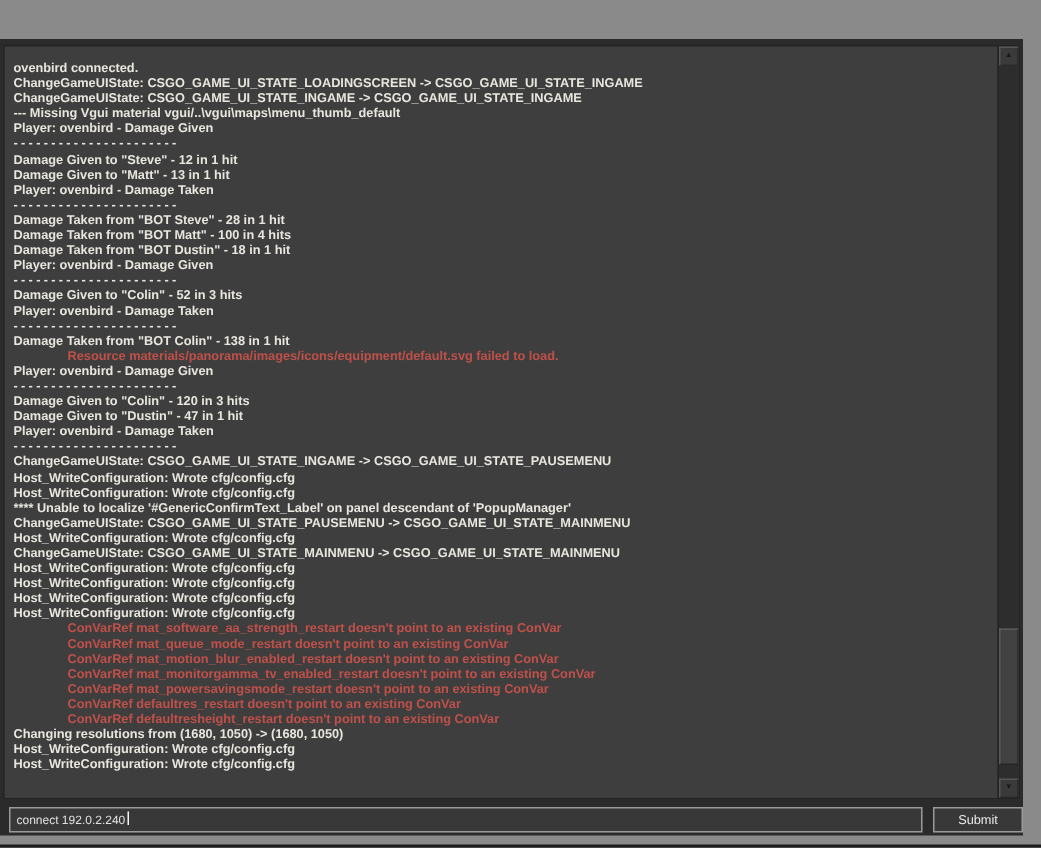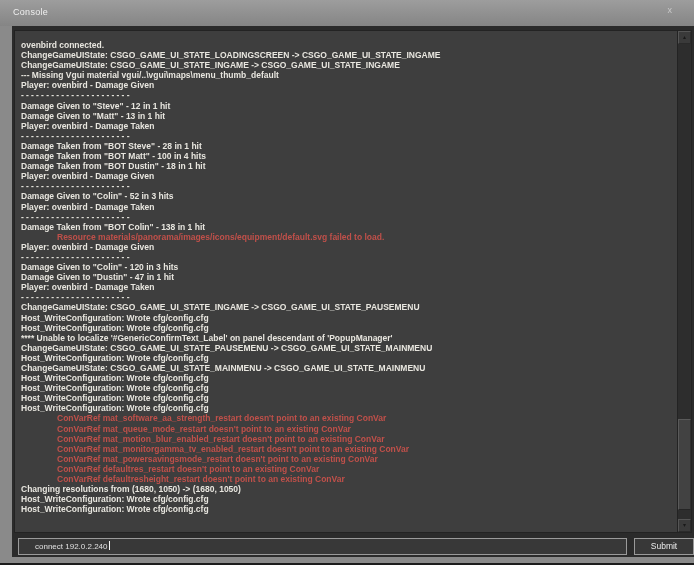--- a/index.html
+++ b/index.html
@@ -32,21 +32,21 @@
   }
   .title-label{
     position:absolute;left:13px;top:7px;
     font-size:9px;color:#f0f0f0;letter-spacing:.3px;
   }
   .close-icon{
     position:absolute;right:22px;top:5px;
     font-size:9px;color:#c9c9c9;cursor:default;
   }
   .body-area{
-    position:absolute;left:12px;top:26px;width:682px;height:531px;
+    position:absolute;left:0;top:26px;width:682px;height:531px;
     background:var(--inner);
   }
   .output-panel{
     position:absolute;left:2px;top:4px;width:678px;height:503px;
     background:var(--panel);
     border:1px solid var(--panel-border);
   }
   .log{
     position:absolute;left:6px;top:9px;right:17px;bottom:2px;
     overflow:hidden;
@@ -76,44 +76,40 @@
     background:var(--thumb);
     border:1px solid #5a5a5a;
     border-bottom-color:#252525;border-right-color:#303030;
   }
   .input-row{position:absolute;left:0;top:512px;width:682px;height:19px;}
   .cmd-input{
     position:absolute;left:6px;top:0;width:609px;height:17px;
     background:var(--control-bg);
     border:1px solid var(--control-border);
     color:#e0e0e0;font-size:8px;line-height:15px;
-    padding:0 16px;white-space:pre;overflow:hidden;
+    padding:0 4px;white-space:pre;overflow:hidden;
     cursor:text;
   }
   .caret{
     display:inline-block;width:1px;height:9px;
     background:#f5f5f5;vertical-align:-1px;margin-left:1px;
   }
   .submit-button{
     position:absolute;left:622px;top:0;width:60px;height:17px;
     background:var(--control-bg);
     border:1px solid var(--control-border);
     color:#ebebeb;font-size:8.5px;line-height:15px;text-align:center;
     cursor:default;
   }
 </style>
 </head>
 <body>
 
 <div class="window">
 
-  <div class="titlebar">
-    <span class="title-label">Console</span>
-    <span class="close-icon">x</span>
-  </div>
 
   <div class="body-area">
 
     <div class="output-panel">
       <div class="log"><div class="line normal">ovenbird connected.</div><div class="line normal">ChangeGameUIState: CSGO_GAME_UI_STATE_LOADINGSCREEN -&gt; CSGO_GAME_UI_STATE_INGAME</div><div class="line normal">ChangeGameUIState: CSGO_GAME_UI_STATE_INGAME -&gt; CSGO_GAME_UI_STATE_INGAME</div><div class="line normal">--- Missing Vgui material vgui/..\vgui\maps\menu_thumb_default</div><div class="line normal">Player: ovenbird - Damage Given</div><div class="line separator">----------------------</div><div class="line normal">Damage Given to "Steve" - 12 in 1 hit</div><div class="line normal">Damage Given to "Matt" - 13 in 1 hit</div><div class="line normal">Player: ovenbird - Damage Taken</div><div class="line separator">----------------------</div><div class="line normal">Damage Taken from "BOT Steve" - 28 in 1 hit</div><div class="line normal">Damage Taken from "BOT Matt" - 100 in 4 hits</div><div class="line normal">Damage Taken from "BOT Dustin" - 18 in 1 hit</div><div class="line normal">Player: ovenbird - Damage Given</div><div class="line separator">----------------------</div><div class="line normal">Damage Given to "Colin" - 52 in 3 hits</div><div class="line normal">Player: ovenbird - Damage Taken</div><div class="line separator">----------------------</div><div class="line normal">Damage Taken from "BOT Colin" - 138 in 1 hit</div><div class="line error">Resource materials/panorama/images/icons/equipment/default.svg failed to load.</div><div class="line normal">Player: ovenbird - Damage Given</div><div class="line separator">----------------------</div><div class="line normal">Damage Given to "Colin" - 120 in 3 hits</div><div class="line normal">Damage Given to "Dustin" - 47 in 1 hit</div><div class="line normal">Player: ovenbird - Damage Taken</div><div class="line separator">----------------------</div><div class="line normal">ChangeGameUIState: CSGO_GAME_UI_STATE_INGAME -&gt; CSGO_GAME_UI_STATE_PAUSEMENU</div><div class="line normal">Host_WriteConfiguration: Wrote cfg/config.cfg</div><div class="line normal">Host_WriteConfiguration: Wrote cfg/config.cfg</div><div class="line normal">**** Unable to localize '#GenericConfirmText_Label' on panel descendant of 'PopupManager'</div><div class="line normal">ChangeGameUIState: CSGO_GAME_UI_STATE_PAUSEMENU -&gt; CSGO_GAME_UI_STATE_MAINMENU</div><div class="line normal">Host_WriteConfiguration: Wrote cfg/config.cfg</div><div class="line normal">ChangeGameUIState: CSGO_GAME_UI_STATE_MAINMENU -&gt; CSGO_GAME_UI_STATE_MAINMENU</div><div class="line normal">Host_WriteConfiguration: Wrote cfg/config.cfg</div><div class="line normal">Host_WriteConfiguration: Wrote cfg/config.cfg</div><div class="line normal">Host_WriteConfiguration: Wrote cfg/config.cfg</div><div class="line normal">Host_WriteConfiguration: Wrote cfg/config.cfg</div><div class="line error">ConVarRef mat_software_aa_strength_restart doesn't point to an existing ConVar</div><div class="line error">ConVarRef mat_queue_mode_restart doesn't point to an existing ConVar</div><div class="line error">ConVarRef mat_motion_blur_enabled_restart doesn't point to an existing ConVar</div><div class="line error">ConVarRef mat_monitorgamma_tv_enabled_restart doesn't point to an existing ConVar</div><div class="line error">ConVarRef mat_powersavingsmode_restart doesn't point to an existing ConVar</div><div class="line error">ConVarRef defaultres_restart doesn't point to an existing ConVar</div><div class="line error">ConVarRef defaultresheight_restart doesn't point to an existing ConVar</div><div class="line normal">Changing resolutions from (1680, 1050) -&gt; (1680, 1050)</div><div class="line normal">Host_WriteConfiguration: Wrote cfg/config.cfg</div><div class="line normal">Host_WriteConfiguration: Wrote cfg/config.cfg</div></div>
       <div class="scrollbar">
         <div class="scroll-btn up">▴</div>
         <div class="scroll-thumb"></div>
         <div class="scroll-btn down">▾</div>
       </div>

